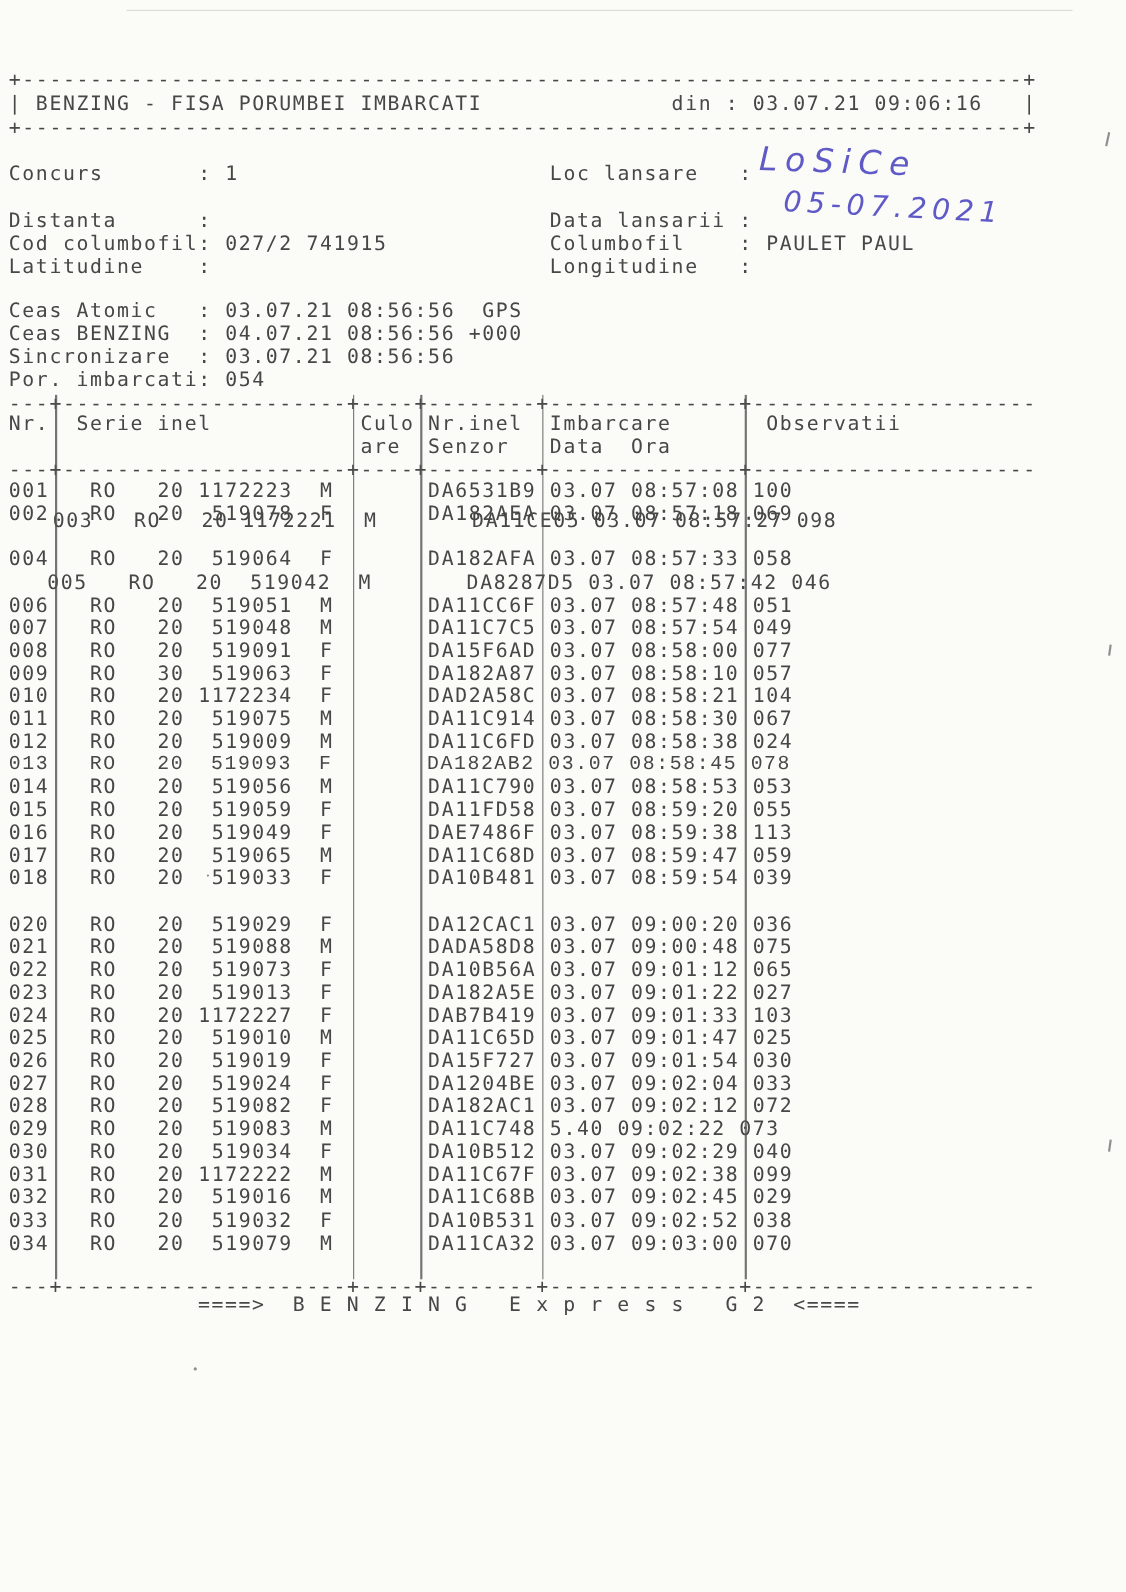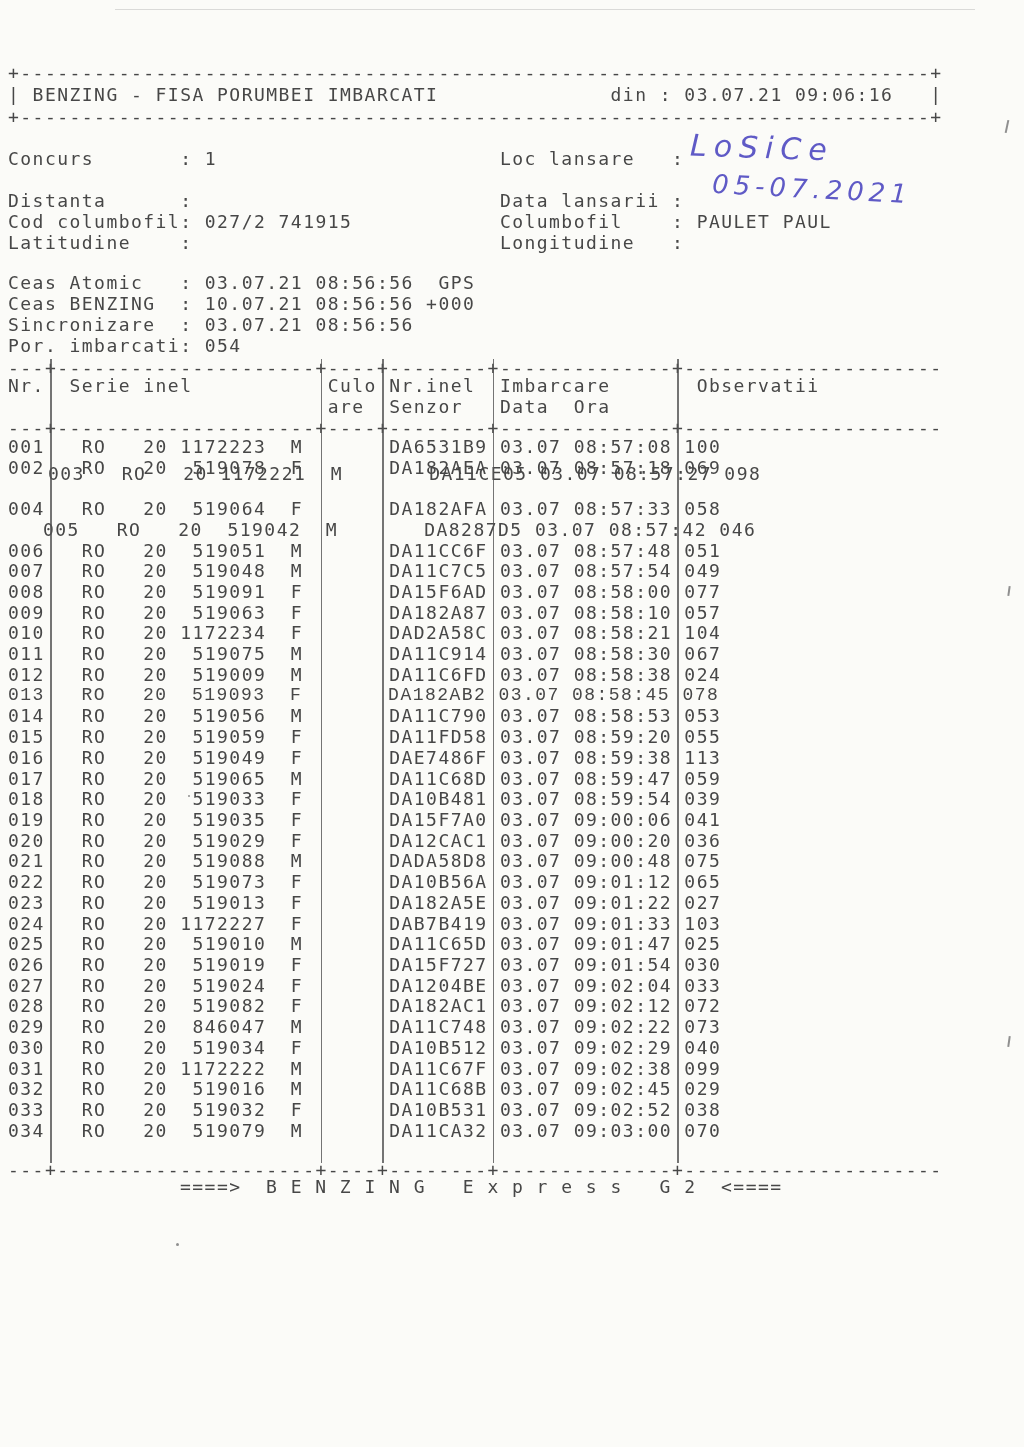--- a/index.html
+++ b/index.html
@@ -62,56 +62,55 @@
   <div class="artifact" style="left:188px; top:795px; width:2px; height:2px; border-radius:50%;"></div>
   <div class="artifact" style="left:176px; top:1243px; width:3px; height:3px; border-radius:50%;"></div>
 <div class="ln" style="top: 62px;">+--------------------------------------------------------------------------+</div>
     <div class="ln" style="top: 84px;">| BENZING - FISA PORUMBEI IMBARCATI              din : 03.07.21 09:06:16   |</div>
     <div class="ln" style="top: 106px;">+--------------------------------------------------------------------------+</div>
     <div class="ln" style="top: 148px;">Concurs       : 1                       Loc lansare   : </div>
     <div class="ln" style="top: 190px;">Distanta      :                         Data lansarii : </div>
     <div class="ln" style="top: 211px;">Cod columbofil: 027/2 741915            Columbofil    : PAULET PAUL</div>
     <div class="ln" style="top: 232px;">Latitudine    :                         Longitudine   : </div>
     <div class="ln" style="top: 272px;">Ceas Atomic   : 03.07.21 08:56:56  GPS</div>
-    <div class="ln" style="top: 293px;">Ceas BENZING  : 10.07.21 08:56:56 +000</div>
+    <div class="ln" style="top: 293px;">Ceas BENZING  : 04.07.21 08:56:56 +000</div>
     <div class="ln" style="top: 314px;">Sincronizare  : 03.07.21 08:56:56</div>
     <div class="ln" style="top: 335px;">Por. imbarcati: 054</div>
     <div class="ln" style="top: 357px;">---+---------------------+----+--------+--------------+---------------------</div>
     <div class="ln" style="top: 375px;">Nr.  Serie inel           Culo Nr.inel  Imbarcare       Observatii</div>
     <div class="ln" style="top: 396px;">                          are  Senzor   Data  Ora</div>
     <div class="ln" style="top: 417px;">---+---------------------+----+--------+--------------+---------------------</div>
     <div class="ln" style="top: 436px;">001   RO   20 1172223  M       DA6531B9 03.07 08:57:08 100</div>
     <div class="ln" style="top: 456.72px;">002   RO   20  519078  F       DA182AEA 03.07 08:57:18 069</div>
     <div class="ln" style="top: 463px; margin-left: 40px;">003   RO   20 1172221  M       DA11CE05 03.07 08:57:27 098</div>
     <div class="ln" style="top: 498.16px;">004   RO   20  519064  F       DA182AFA 03.07 08:57:33 058</div>
     <div class="ln" style="top: 518.88px; margin-left: 35px;">005   RO   20  519042  M       DA8287D5 03.07 08:57:42 046</div>
     <div class="ln" style="top: 539.6px;">006   RO   20  519051  M       DA11CC6F 03.07 08:57:48 051</div>
     <div class="ln" style="top: 560.32px;">007   RO   20  519048  M       DA11C7C5 03.07 08:57:54 049</div>
     <div class="ln" style="top: 581.04px;">008   RO   20  519091  F       DA15F6AD 03.07 08:58:00 077</div>
-    <div class="ln" style="top: 601.76px;">009   RO   20  519063  F       DA182A87 03.07 08:58:10 057</div>
+    <div class="ln" style="top: 601.76px;">009   RO   30  519063  F       DA182A87 03.07 08:58:10 057</div>
     <div class="ln" style="top: 622.48px;">010   RO   20 1172234  F       DAD2A58C 03.07 08:58:21 104</div>
     <div class="ln" style="top: 643.2px;">011   RO   20  519075  M       DA11C914 03.07 08:58:30 067</div>
     <div class="ln" style="top: 663.92px;">012   RO   20  519009  M       DA11C6FD 03.07 08:58:38 024</div>
     <div class="ln" style="top: 684.64px; font-family: Liberation Mono, monospace;">013   RO   20  519093  F       DA182AB2 03.07 08:58:45 078</div>
     <div class="ln" style="top: 705.36px;">014   RO   20  519056  M       DA11C790 03.07 08:58:53 053</div>
     <div class="ln" style="top: 726.08px;">015   RO   20  519059  F       DA11FD58 03.07 08:59:20 055</div>
     <div class="ln" style="top: 746.8px;">016   RO   20  519049  F       DAE7486F 03.07 08:59:38 113</div>
     <div class="ln" style="top: 767.52px;">017   RO   20  519065  M       DA11C68D 03.07 08:59:47 059</div>
     <div class="ln" style="top: 788.24px;">018   RO   20  519033  F       DA10B481 03.07 08:59:54 039</div>
-    <div class="ln" style="top: 808.96px;">019   RO   20  519035  F       DA15F7A0 03.07 09:00:06 041</div>
     <div class="ln" style="top: 829.68px;">020   RO   20  519029  F       DA12CAC1 03.07 09:00:20 036</div>
     <div class="ln" style="top: 850.4px;">021   RO   20  519088  M       DADA58D8 03.07 09:00:48 075</div>
     <div class="ln" style="top: 871.12px;">022   RO   20  519073  F       DA10B56A 03.07 09:01:12 065</div>
     <div class="ln" style="top: 891.84px;">023   RO   20  519013  F       DA182A5E 03.07 09:01:22 027</div>
     <div class="ln" style="top: 912.56px;">024   RO   20 1172227  F       DAB7B419 03.07 09:01:33 103</div>
     <div class="ln" style="top: 933.28px;">025   RO   20  519010  M       DA11C65D 03.07 09:01:47 025</div>
     <div class="ln" style="top: 954px;">026   RO   20  519019  F       DA15F727 03.07 09:01:54 030</div>
     <div class="ln" style="top: 974.72px;">027   RO   20  519024  F       DA1204BE 03.07 09:02:04 033</div>
     <div class="ln" style="top: 995.44px;">028   RO   20  519082  F       DA182AC1 03.07 09:02:12 072</div>
-    <div class="ln" style="top: 1016.16px;">029   RO   20  846047  M       DA11C748 03.07 09:02:22 073</div>
+    <div class="ln" style="top: 1016.16px;">029   RO   20  519083  M       DA11C748 5.40 09:02:22 073</div>
     <div class="ln" style="top: 1036.88px;">030   RO   20  519034  F       DA10B512 03.07 09:02:29 040</div>
     <div class="ln" style="top: 1057.6px;">031   RO   20 1172222  M       DA11C67F 03.07 09:02:38 099</div>
     <div class="ln" style="top: 1078.32px;">032   RO   20  519016  M       DA11C68B 03.07 09:02:45 029</div>
     <div class="ln" style="top: 1099.04px;">033   RO   20  519032  F       DA10B531 03.07 09:02:52 038</div>
     <div class="ln" style="top: 1119.76px;">034   RO   20  519079  M       DA11CA32 03.07 09:03:00 070</div>
     <div class="ln" style="top: 1159px;">---+---------------------+----+--------+--------------+---------------------</div>
     <div class="vbar" style="left: 50.1px; top: 359px; height: 804px;"></div>
     <div class="vbar" style="left: 320.7px; top: 359px; height: 804px;"></div>
     <div class="vbar" style="left: 382.2px; top: 359px; height: 804px;"></div>
     <div class="vbar" style="left: 492.9px; top: 359px; height: 804px;"></div>

